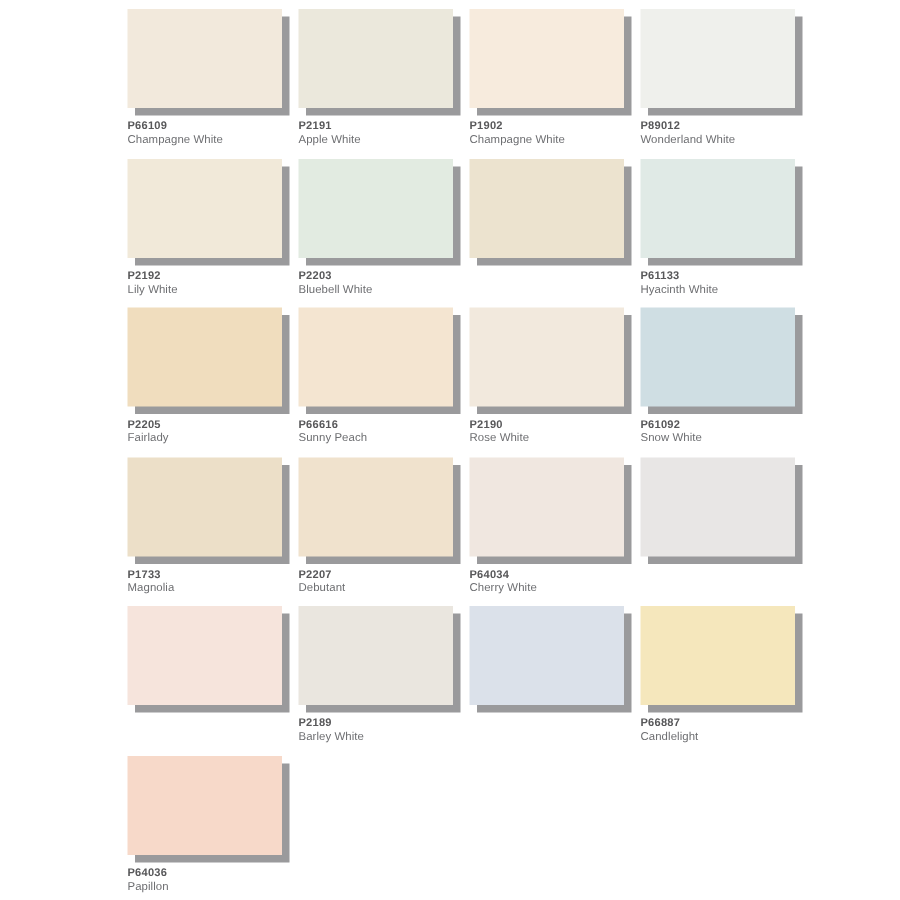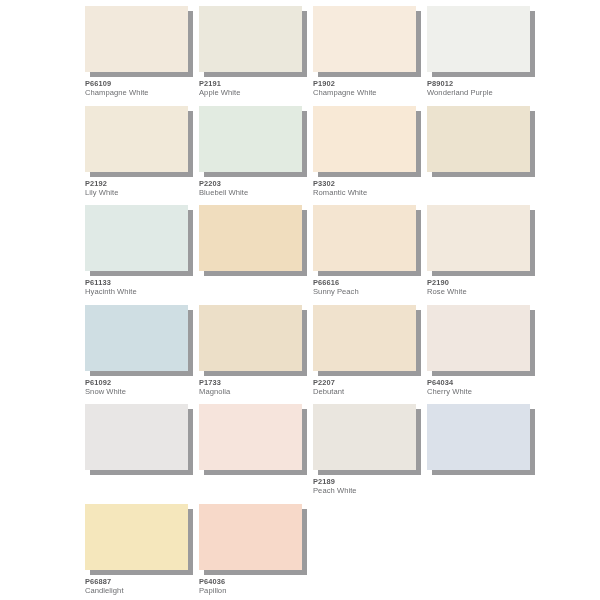--- a/index.html
+++ b/index.html
@@ -108,62 +108,58 @@
       <div class="swatch-meta">
         <span class="swatch-code">P1902</span>
         <span class="swatch-name">Champagne White</span>
       </div>
     </div>
     <div class="swatch-cell">
       <div class="swatch-shadow" style="background: rgb(154, 154, 156);"></div>
       <div class="swatch-chip" style="background-color: rgb(239, 240, 236);"></div>
       <div class="swatch-meta">
         <span class="swatch-code">P89012</span>
-        <span class="swatch-name">Wonderland Purple</span>
+        <span class="swatch-name">Wonderland White</span>
       </div>
     </div>
     <div class="swatch-cell">
       <div class="swatch-shadow" style="background: rgb(154, 154, 156);"></div>
       <div class="swatch-chip" style="background-color: rgb(241, 233, 217);"></div>
       <div class="swatch-meta">
         <span class="swatch-code">P2192</span>
         <span class="swatch-name">Lily White</span>
       </div>
     </div>
     <div class="swatch-cell">
       <div class="swatch-shadow" style="background: rgb(154, 154, 156);"></div>
       <div class="swatch-chip" style="background-color: rgb(226, 235, 225);"></div>
       <div class="swatch-meta">
         <span class="swatch-code">P2203</span>
         <span class="swatch-name">Bluebell White</span>
       </div>
     </div>
     <div class="swatch-cell">
       <div class="swatch-shadow" style="background: rgb(154, 154, 156);"></div>
-      <div class="swatch-chip" style="background-color: rgb(248, 233, 214);"></div>
-      <div class="swatch-meta">
-        <span class="swatch-code">P3302</span>
-        <span class="swatch-name">Romantic White</span>
-      </div>
-    </div>
-    <div class="swatch-cell">
-      <div class="swatch-shadow" style="background: rgb(154, 154, 156);"></div>
       <div class="swatch-chip" style="background-color: rgb(236, 227, 207);"></div>
     </div>
     <div class="swatch-cell">
       <div class="swatch-shadow" style="background: rgb(154, 154, 156);"></div>
       <div class="swatch-chip" style="background-color: rgb(224, 234, 230);"></div>
       <div class="swatch-meta">
         <span class="swatch-code">P61133</span>
         <span class="swatch-name">Hyacinth White</span>
       </div>
     </div>
     <div class="swatch-cell">
       <div class="swatch-shadow" style="background: rgb(154, 154, 156);"></div>
       <div class="swatch-chip" style="background-color: rgb(240, 221, 190);"></div>
+      <div class="swatch-meta">
+        <span class="swatch-code">P2205</span>
+        <span class="swatch-name">Fairlady</span>
+      </div>
     </div>
     <div class="swatch-cell">
       <div class="swatch-shadow" style="background: rgb(154, 154, 156);"></div>
       <div class="swatch-chip" style="background-color: rgb(244, 229, 209);"></div>
       <div class="swatch-meta">
         <span class="swatch-code">P66616</span>
         <span class="swatch-name">Sunny Peach</span>
       </div>
     </div>
     <div class="swatch-cell">
@@ -212,21 +208,21 @@
     </div>
     <div class="swatch-cell">
       <div class="swatch-shadow" style="background: rgb(154, 154, 156);"></div>
       <div class="swatch-chip" style="background-color: rgb(246, 228, 220);"></div>
     </div>
     <div class="swatch-cell">
       <div class="swatch-shadow" style="background: rgb(154, 154, 156);"></div>
       <div class="swatch-chip" style="background-color: rgb(234, 230, 223);"></div>
       <div class="swatch-meta">
         <span class="swatch-code">P2189</span>
-        <span class="swatch-name">Peach White</span>
+        <span class="swatch-name">Barley White</span>
       </div>
     </div>
     <div class="swatch-cell">
       <div class="swatch-shadow" style="background: rgb(154, 154, 156);"></div>
       <div class="swatch-chip" style="background-color: rgb(219, 225, 234);"></div>
     </div>
     <div class="swatch-cell">
       <div class="swatch-shadow" style="background: rgb(154, 154, 156);"></div>
       <div class="swatch-chip" style="background-color: rgb(245, 231, 188);"></div>
       <div class="swatch-meta">

